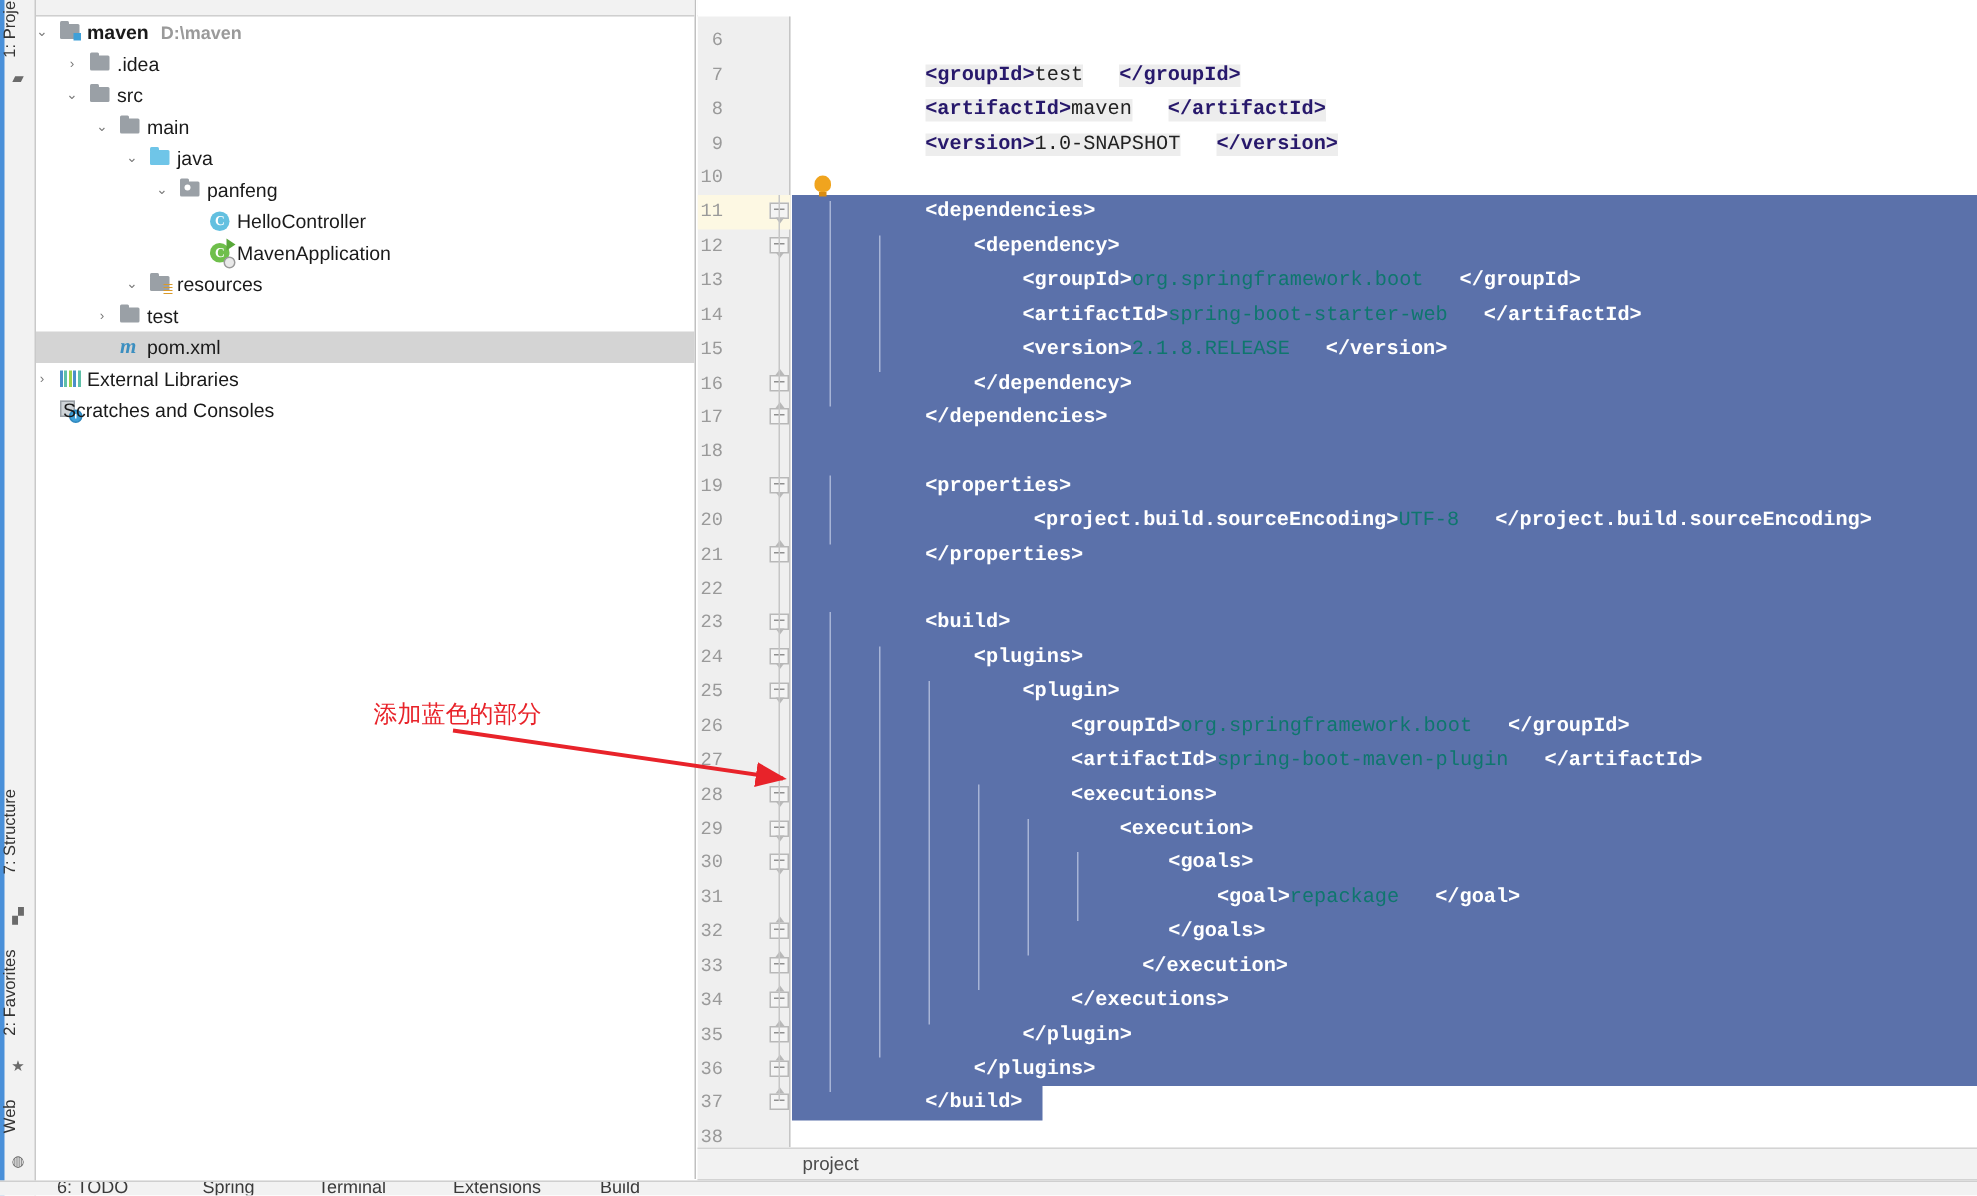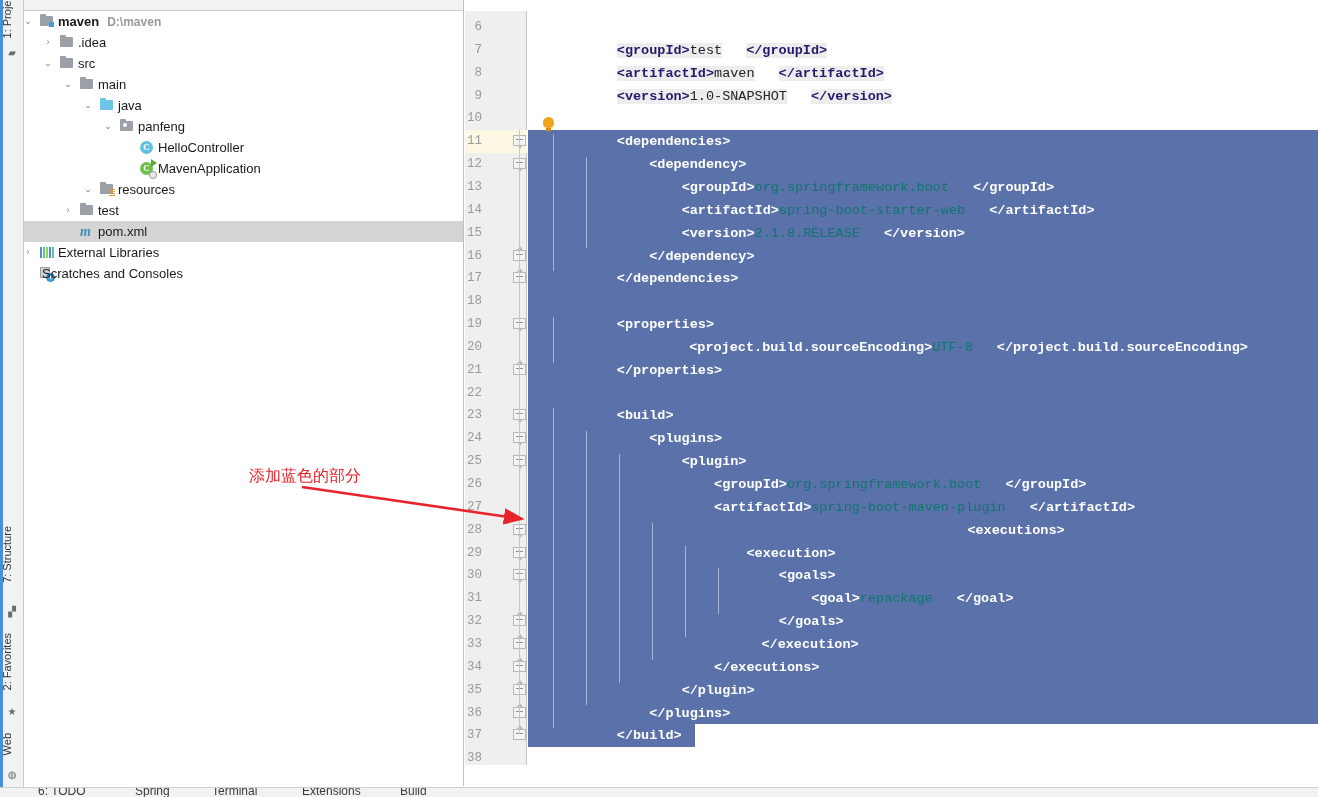--- a/index.html
+++ b/index.html
@@ -444,36 +444,39 @@
           <div class="cline on" style="top: 279.2px;"><span>    </span></div>
           <div class="cline on" style="top: 302.05px;"><span>        </span><span class="tg">&lt;properties&gt;</span></div>
           <div class="cline on" style="top: 324.9px; padding-left: 40px;"><span>            </span><span class="tg">&lt;project.build.sourceEncoding&gt;</span><span class="txt">UTF-8</span><span class="tg">&lt;/project.build.sourceEncoding&gt;</span></div>
           <div class="cline on" style="top: 347.75px;"><span>        </span><span class="tg">&lt;/properties&gt;</span></div>
           <div class="cline on" style="top: 370.6px;"><span>    </span></div>
           <div class="cline on" style="top: 393.45px;"><span>        </span><span class="tg">&lt;build&gt;</span></div>
           <div class="cline on" style="top: 416.3px;"><span>            </span><span class="tg">&lt;plugins&gt;</span></div>
           <div class="cline on" style="top: 439.15px;"><span>                </span><span class="tg">&lt;plugin&gt;</span></div>
           <div class="cline on" style="top: 462px;"><span>                    </span><span class="tg">&lt;groupId&gt;</span><span class="txt">org.springframework.boot</span><span class="tg">&lt;/groupId&gt;</span></div>
           <div class="cline on" style="top: 484.85px;"><span>                    </span><span class="tg">&lt;artifactId&gt;</span><span class="txt">spring-boot-maven-plugin</span><span class="tg">&lt;/artifactId&gt;</span></div>
-          <div class="cline on" style="top: 507.7px; text-align: center;"><span>                    </span><span class="tg">&lt;executions&gt;</span></div>
+          <div class="cline on" style="top: 507.7px;"><span>                    </span><span class="tg">&lt;executions&gt;</span></div>
           <div class="cline on" style="top: 530.55px;"><span>                        </span><span class="tg">&lt;execution&gt;</span></div>
           <div class="cline on" style="top: 553.4px;"><span>                            </span><span class="tg">&lt;goals&gt;</span></div>
           <div class="cline on" style="top: 576.25px;"><span>                                </span><span class="tg">&lt;goal&gt;</span><span class="txt">repackage</span><span class="tg">&lt;/goal&gt;</span></div>
           <div class="cline on" style="top: 599.1px;"><span>                            </span><span class="tg">&lt;/goals&gt;</span></div>
           <div class="cline on" style="top: 621.95px; padding-left: 15px;"><span>                        </span><span class="tg">&lt;/execution&gt;</span></div>
           <div class="cline on" style="top: 644.8px;"><span>                    </span><span class="tg">&lt;/executions&gt;</span></div>
           <div class="cline on" style="top: 667.65px;"><span>                </span><span class="tg">&lt;/plugin&gt;</span></div>
           <div class="cline on" style="top: 690.5px;"><span>            </span><span class="tg">&lt;/plugins&gt;</span></div>
           <div class="cline on" style="top: 713.35px;"><span>        </span><span class="tg">&lt;/build&gt;</span></div>
           <div class="cline" style="top: 736.2px;"><span>    </span></div>
         </div>
   </div>
   <div class="bulb"></div>
 </div>
 
+<div class="breadcrumbs">
+  <span class="bc">project</span>
+</div>
 
 <div class="bottombar">
   <span class="bitem" style="left:38px;">6: TODO</span>
   <span class="bitem" style="left:135px;">Spring</span>
   <span class="bitem" style="left:212px;">Terminal</span>
   <span class="bitem" style="left:302px;">Extensions</span>
   <span class="bitem" style="left:400px;">Build</span>
 </div>
 
 <div class="annot">添加蓝色的部分</div>

